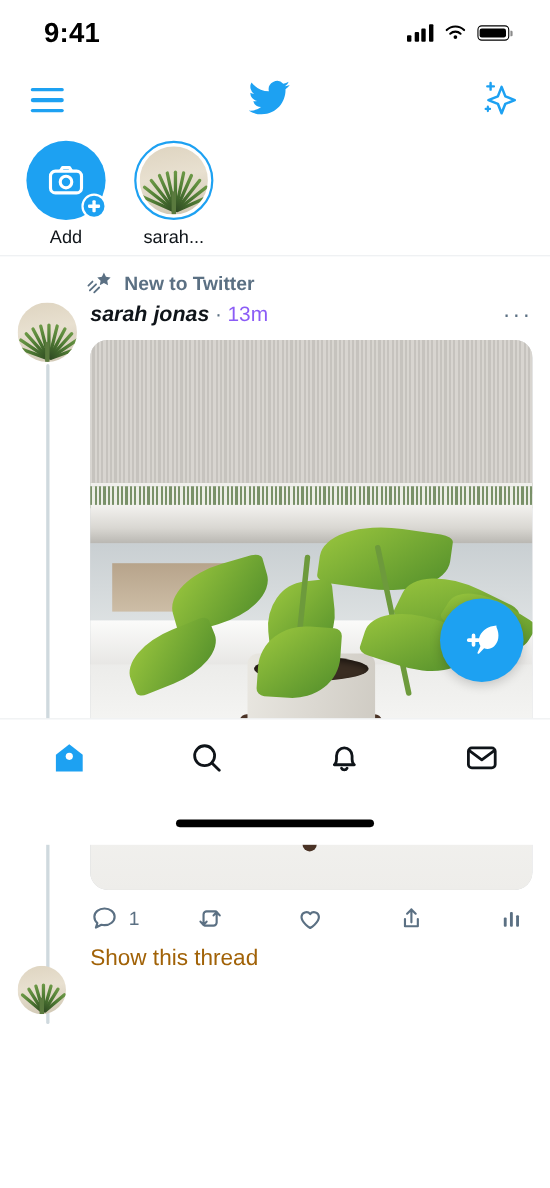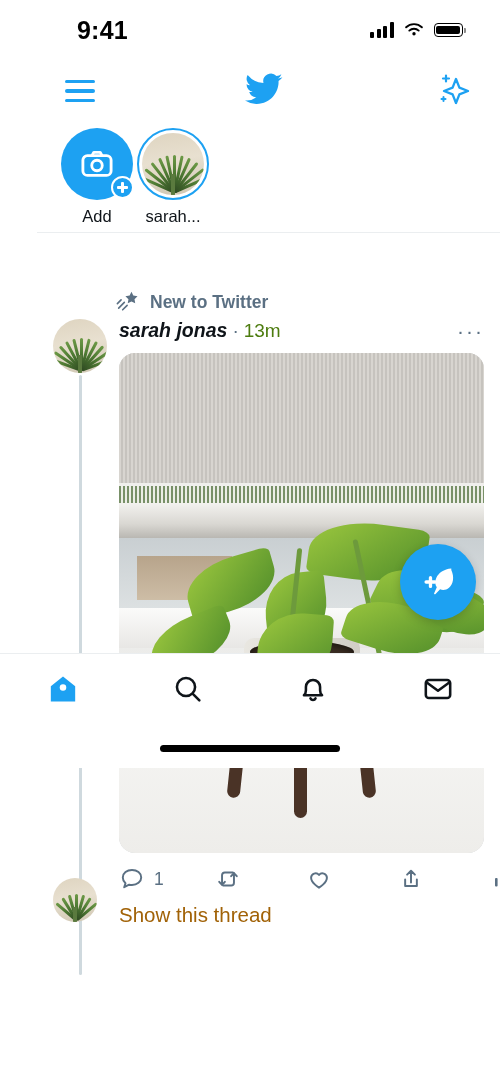--- a/index.html
+++ b/index.html
@@ -2,21 +2,21 @@
 <html><head>
 <meta charset="utf-8">
 <style>
   * { margin:0; padding:0; box-sizing:border-box; }
   html, body {
     width:500px; height:1080px;
     background:#ffffff;
     font-family:"Liberation Sans", sans-serif;
     overflow:hidden;
   }
-  .phone { position:relative; width:500px; height:768px; background:#fff;padding-left:37px; }
+  .phone { position:relative; width:500px; height:768px; background:#fff; }
 
   
   .statusbar {
     height:60px; display:flex; align-items:center;
     justify-content:space-between; padding:0 34px 0 40px;
   }
   .clock { font-size:25px; font-weight:700; color:#000; letter-spacing:.2px; }
   .status-right { display:flex; align-items:center; gap:9px; }
   .signal { display:flex; align-items:flex-end; gap:2.5px; height:16px; }
   .signal i { width:4px; background:#000; border-radius:1px; display:block; }
@@ -36,21 +36,21 @@
   .navbar {
     height:62px; display:flex; align-items:center;
     justify-content:space-between; padding:0 28px 0 28px;
   }
   .hamburger { width:30px; display:flex; flex-direction:column; gap:6px; cursor:pointer; }
   .hamburger span { height:3.2px; background:#1DA1F2; border-radius:2px; display:block; }
   .logo-bird { cursor:pointer; }
   .sparkle { cursor:pointer; }
 
   
-  .fleets { display:flex; padding:6px 0 6px 22px; }
+  .fleets { display:flex; padding:6px 0 6px 22px; gap:22px; }
   .fleet { width:76px; display:flex; flex-direction:column; align-items:center; cursor:pointer; }
   .fleet-av-wrap { position:relative; width:72px; height:72px; }
   .ring { position:absolute; inset:0; border-radius:50%; }
   .ring.blue { border:2.4px solid #1DA1F2; }
   .ring.orange { border:2.4px solid #E8912A; }
   .fleet-inner {
     position:absolute; inset:5px; border-radius:50%; overflow:hidden;
     display:flex; align-items:center; justify-content:center;
   }
   .fleet-add .fleet-inner { inset:0; background:#1DA1F2; }
@@ -81,37 +81,37 @@
   .plant-av .stem {
     position:absolute; left:50%; bottom:0; width:3.5px; height:34%;
     margin-left:-1.7px; background:#5a7a3e;
   }
 
   
   .divider { height:1px; background:#EBEEF0; }
 
   
   .tweet { position:relative; padding:12px 16px 0 16px; }
-  .ntt-row { display:flex; align-items:center; gap:9px; padding-left:62px; margin-bottom:4px;margin-top:44px; }
+  .ntt-row { display:flex; align-items:center; gap:9px; padding-left:62px; margin-bottom:4px; }
   .ntt-label { font-size:17.5px; font-weight:700; color:#5B7083; }
   .tweet-main { display:flex; gap:12px; }
   .av-col { width:54px; flex:0 0 54px; position:relative; }
   .avatar {
     width:54px; height:54px; border-radius:50%; overflow:hidden; cursor:pointer;
   }
   .thread-line {
     position:absolute; left:26px; top:56px; width:2.5px; background:#CFD9DE;
     border-radius:2px;
   }
   .body-col { flex:1; min-width:0; }
   .meta { display:flex; align-items:center; gap:5px; white-space:nowrap; }
   .m-name { font-size:19.5px; font-weight:700; color:#0F1419;font-style:italic; }
   .m-handle { font-size:19px; color:#5B7083; overflow:hidden; text-overflow:ellipsis; }
   .m-dot { font-size:19px; color:#5B7083; }
-  .m-time { font-size:19px; color:#4d7c0f; }
+  .m-time { font-size:19px; color:#8b5cf6; }
   .m-more { margin-left:auto; color:#5B7083; font-size:21px; letter-spacing:2px;
             line-height:10px; cursor:pointer; padding-left:6px; }
   .tweet-text { font-size:20.5px; color:#0F1419; margin-top:3px; line-height:1.3; }
 
   
   .photo {
     margin-top:11px; width:100%; height:500px; border-radius:16px;
     overflow:hidden; position:relative; background:#cfd3d6; cursor:pointer;
   }
   .ph-blind { position:absolute; left:0; right:0; top:0; height:28%;

